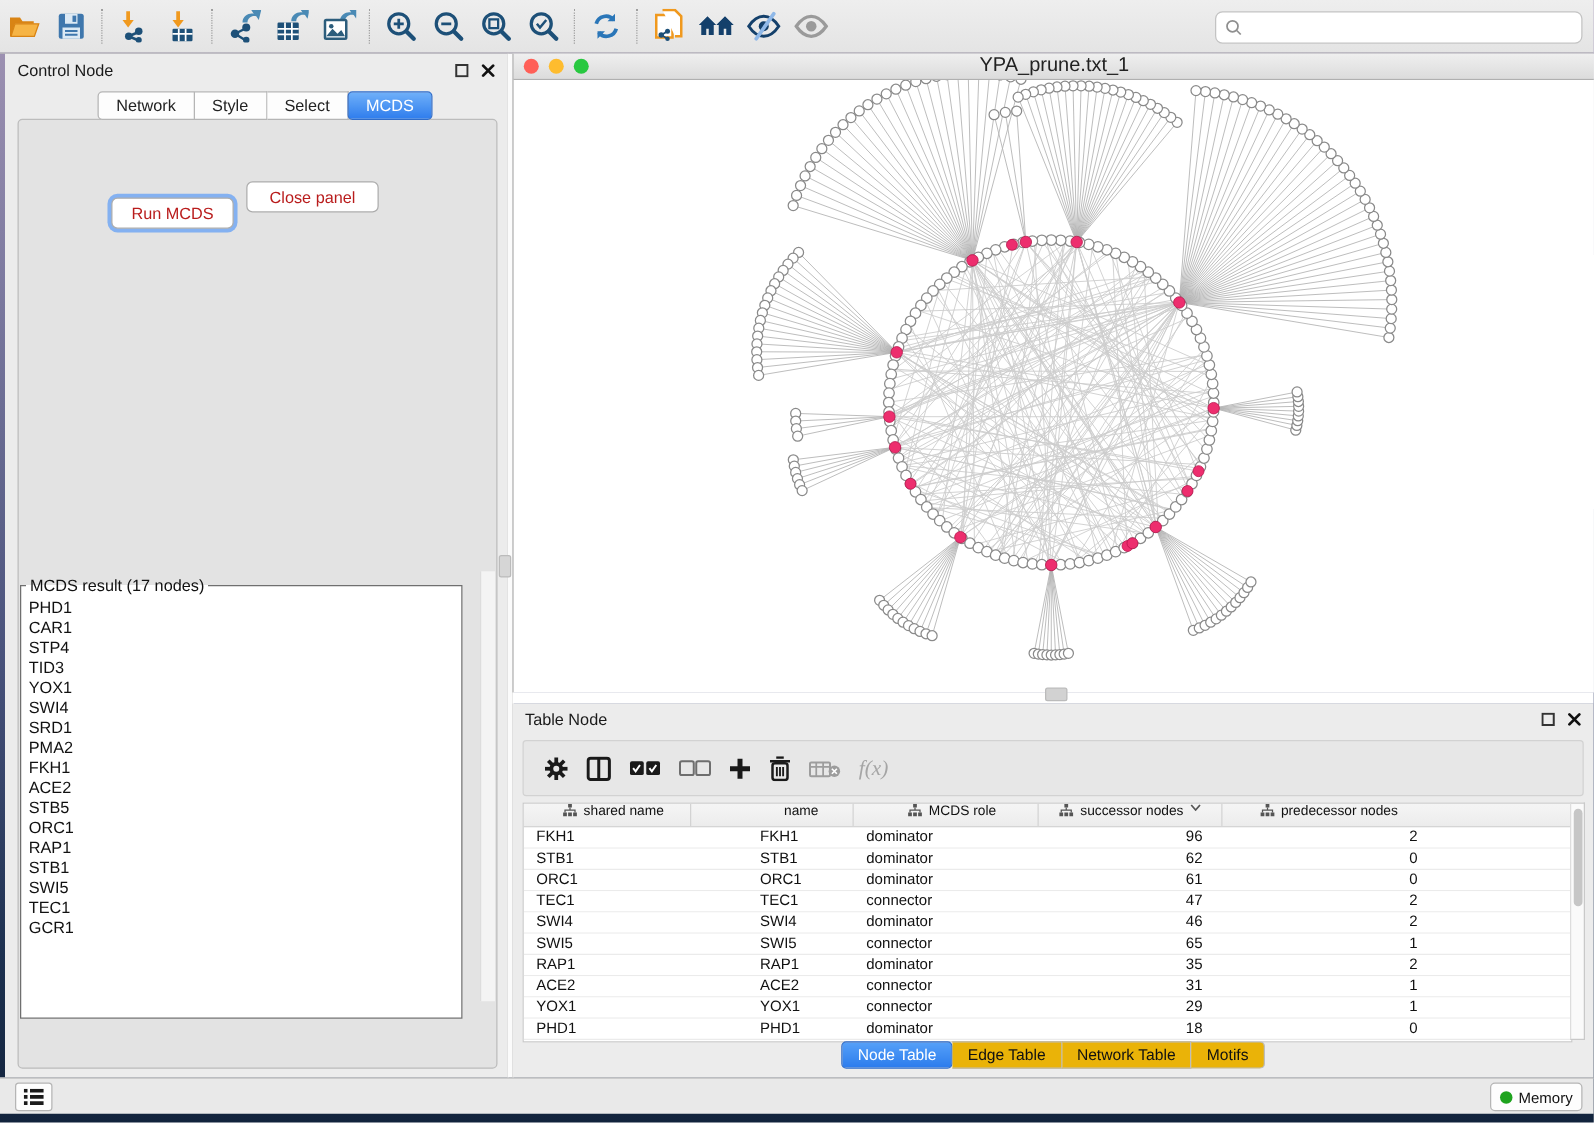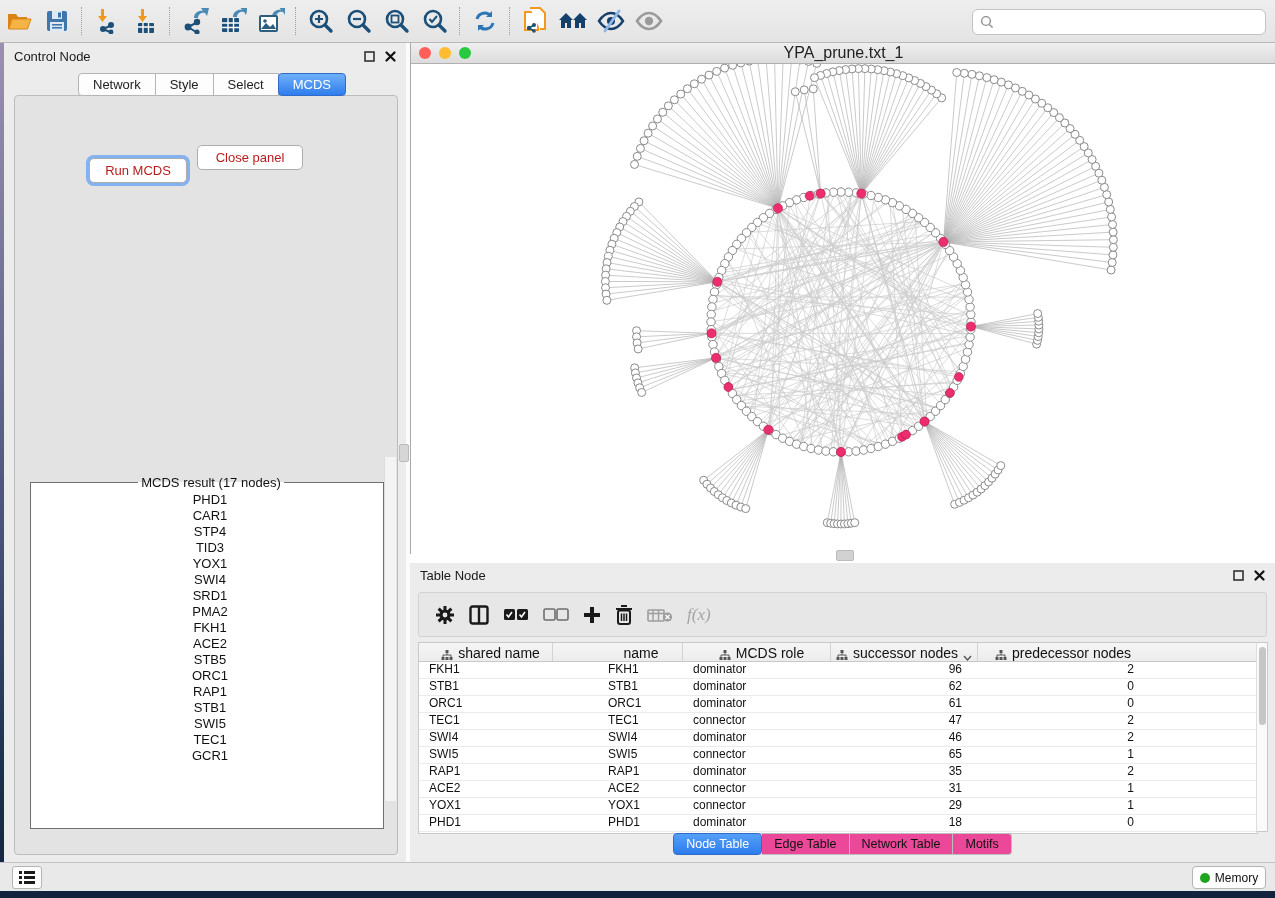--- a/index.html
+++ b/index.html
@@ -35,21 +35,21 @@
     display:flex;align-items:center;}
   #criterion .val{flex:1;padding-left:10px;font-size:13px;color:#111;white-space:nowrap;}
   #criterion .stepper{width:20px;height:22px;margin:0 1px;border-radius:4px;background:linear-gradient(#6fb0f9,#2f7ded);
     display:flex;flex-direction:column;align-items:center;justify-content:center;gap:2px;}
   .cpbtn{height:23px;background:#fff;border:1px solid #adadad;border-radius:5px;font-size:13px;color:#b91c1c;
     display:flex;align-items:center;justify-content:center;position:absolute;}
   #run-btn{left:85px;top:115px;width:96px;box-shadow:0 0 0 3px rgba(100,160,245,.75);}
   #close-btn{left:193px;top:102px;width:104px;}
   
   #mcds-box{left:8px;top:414px;width:368px;height:368px;}
-  #mcds-box fieldset{margin:18px;border:1px solid #6f6f6f;background:#fff;width:352px;height:352px;padding:0;text-align:center;}
+  #mcds-box fieldset{margin:4px;border:1px solid #6f6f6f;background:#fff;width:352px;height:352px;padding:0;}
   #mcds-box legend{font-size:13px;color:#111;padding:0 3px;margin-left:4px;background:transparent;}
   #mcds-list{position:relative;height:344px;overflow:hidden;padding:2px 0 0 6px;}
   #mcds-list .item{height:16px;line-height:16px;font-size:13px;color:#111;}
   #mcds-scroll{position:absolute;right:10px;top:414px;width:11px;height:344px;background:#f4f4f4;border-left:1px solid #ddd;}
   
   #net-window{left:410px;top:43px;width:865px;height:511px;background:#fff;border-left:1px solid #a9a9a9;}
   #net-titlebar{left:0;top:0;width:100%;height:20px;background:linear-gradient(#efefef,#dcdcdc);
     border-bottom:1px solid #b0b0b0;display:flex;align-items:center;}
   .traffic{width:12px;height:12px;border-radius:50%;margin-left:8px;}
   #net-title{position:absolute;left:0;width:100%;text-align:center;font-size:16px;color:#222;}
@@ -60,33 +60,33 @@
   #h-handle{left:836px;top:550px;width:16px;height:9px;background:#d2d2d2;border:1px solid #bbb;border-radius:2px;}
   
   #table-panel{left:410px;top:563px;width:865px;height:299px;background:#ececec;}
   #tp-titlebar{left:0;top:0;width:100%;height:24px;display:flex;align-items:center;padding:0 10px;box-sizing:border-box;}
   #tp-title{flex:1;color:#1a1a1a;}
   #tp-toolbar{left:8px;top:29px;width:849px;height:45px;background:#e7e7e7;border:1px solid #d2d2d2;border-radius:3px;
     display:flex;align-items:center;gap:14px;padding-left:16px;box-sizing:border-box;}
   .fx{font-family:"Liberation Serif","DejaVu Serif",serif;font-style:italic;font-size:17px;color:#a5a5a5;}
   #grid{left:8px;top:79px;width:838px;height:190px;background:#fff;border:1px solid #c9c9c9;overflow:hidden;}
   .hrow{display:flex;height:18px;background:linear-gradient(#f5f5f5,#ececec);border-bottom:1px solid #c9c9c9;}
-  .hcell{display:flex;align-items:flex-end;justify-content:center;gap:5px;font-size:14px;color:#111;
+  .hcell{display:flex;align-items:flex-start;justify-content:center;gap:5px;font-size:11px;color:#111;
     border-right:1px solid #d3d3d3;box-sizing:border-box;position:relative;}
   .trow{display:flex;height:16px;border-bottom:1px solid #ebebeb;background:#fff;}
   .tcell{font-size:12px;color:#111;line-height:15px;box-sizing:border-box;white-space:nowrap;overflow:hidden;}
   .c0{width:134px;padding-left:10px;}
   .c1{width:83px;padding-left:8px;margin-left:47px;}
   .c2{width:148px;padding-left:10px;}
   .c3{width:147px;text-align:right;padding-right:16px;}
   .c4{width:170px;text-align:right;padding-right:14px;}
   #grid-vscroll{position:absolute;left:846px;top:79px;width:12px;height:190px;background:#fafafa;border:1px solid #c9c9c9;border-left:1px solid #ddd;box-sizing:border-box;}
   #grid-vthumb{position:absolute;left:1.5px;top:4px;width:7px;height:78px;background:#c6c6c6;border-radius:4px;}
   #tp-tabs{left:0;top:270px;width:100%;display:flex;justify-content:center;}
-  .tptab{height:20px;padding:0 12px;background:#ec4899;border:1px solid #bdbdbd;border-left:none;display:flex;align-items:center;
+  .tptab{height:20px;padding:0 12px;background:#eab308;border:1px solid #bdbdbd;border-left:none;display:flex;align-items:center;
     font-size:12.5px;color:#111;}
   .tptab:first-child{border-left:1px solid #bdbdbd;border-radius:4px 0 0 4px;}
   .tptab:last-child{border-radius:0 4px 4px 0;}
   .tptab.active{background:linear-gradient(#55a0f8,#2c7ced);color:#fff;border-color:#2f6cc9;border-radius:4px;}
   
   #statusbar{left:0;top:862px;width:1275px;height:28px;background:#e9e9e9;border-top:1px solid #c2c2c2;}
   #list-btn{left:12px;top:866px;width:28px;height:21px;background:#fdfdfd;border:1px solid #b5b5b5;border-radius:3px;
     display:flex;align-items:center;justify-content:center;}
   #memory-btn{left:1192px;top:866px;width:72px;height:21px;background:#fdfdfd;border:1px solid #b5b5b5;border-radius:4px;
     display:flex;align-items:center;justify-content:center;gap:5px;font-size:12px;color:#111;}

